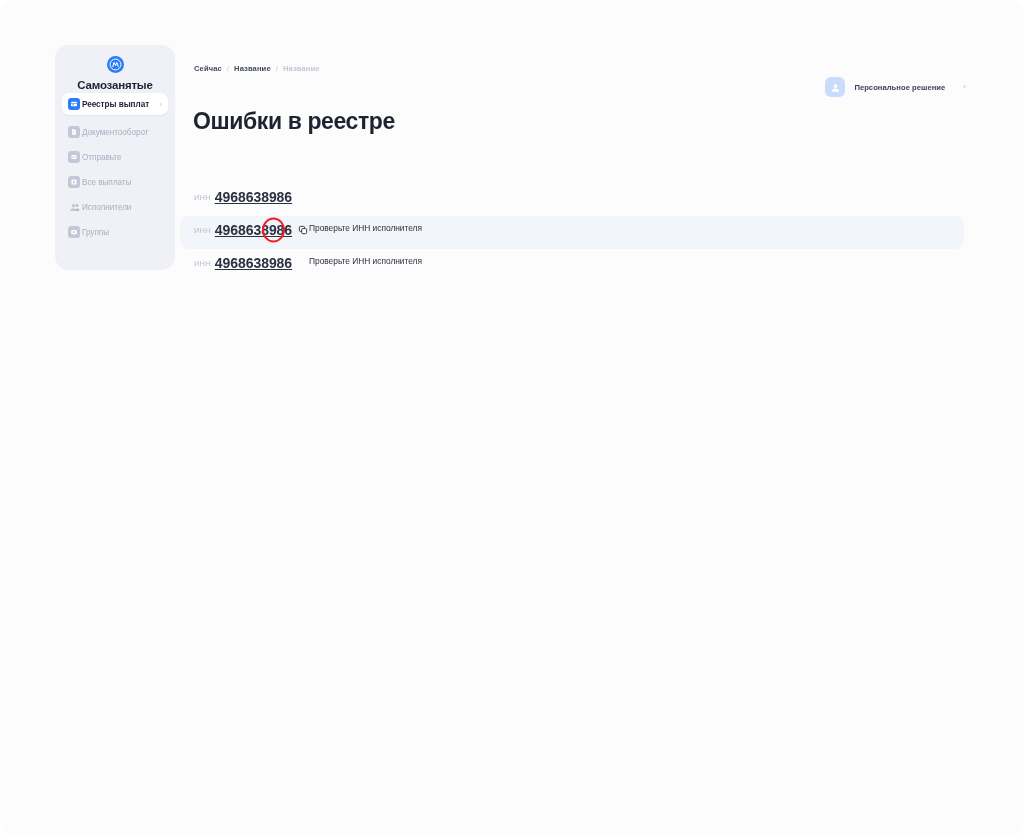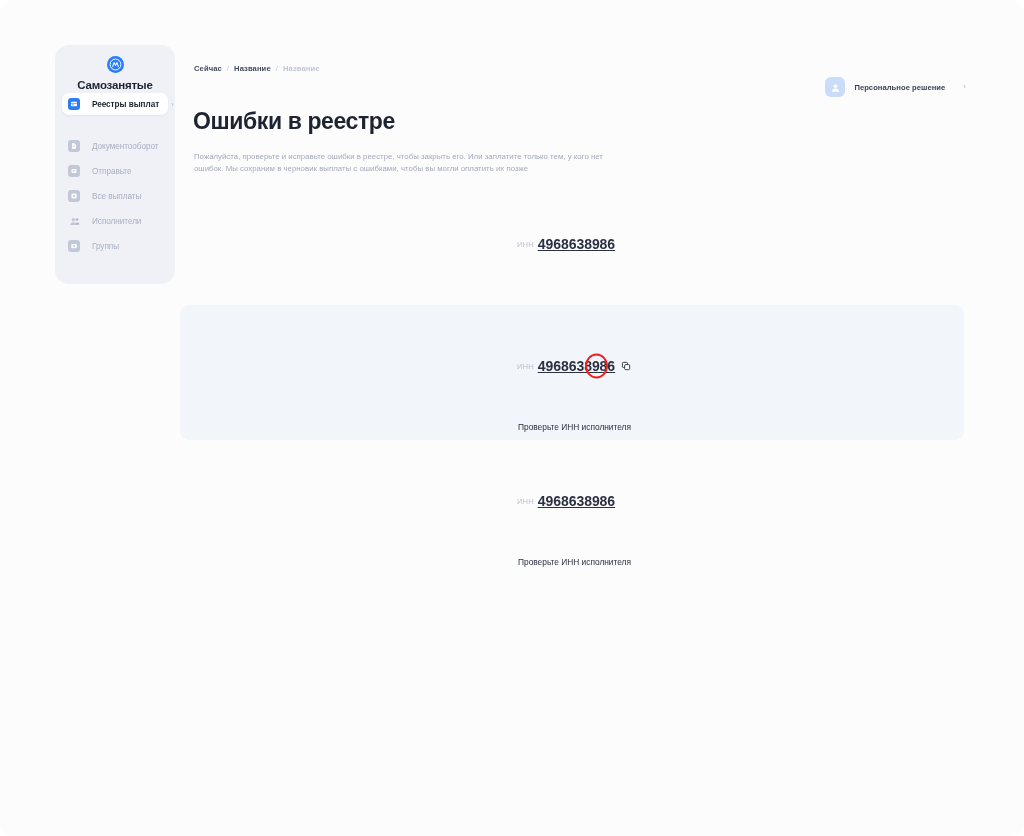--- a/index.html
+++ b/index.html
@@ -62,21 +62,21 @@
     letter-spacing: -0.2px;
     color: #1d2330;
     white-space: nowrap;
   }
 
   .nav { padding: 0 7px; }
 
   .nav-item {
     display: flex;
     align-items: center;
-    gap: 12px;
+    gap: 2px;
     height: 22px;
     padding: 0 6px;
     border-radius: 7px;
     margin-bottom: 3px;
     position: relative;
   }
   .nav-item.active {
     background: #ffffff;
     box-shadow: 0 1px 2px rgba(38,50,80,0.07);
   }
@@ -102,21 +102,21 @@
     color: #1d2330;
     font-weight: bold;
   }
   .nav-chevron {
     margin-left: auto;
     font-size: 7px;
     color: #b4bacb;
     line-height: 1;
   }
 
-  .nav-group { margin-top: 20px; }
+  .nav-group { margin-top: 6px; }
 
   
   .breadcrumb {
     position: absolute;
     left: 194px;
     top: 64px;
     display: flex;
     align-items: center;
     gap: 5px;
     font-size: 7.6px;
@@ -196,26 +196,25 @@
   
   .error-list {
     position: absolute;
     left: 180px;
     top: 183px;
     width: 784px;
   }
 
   .error-row {
     display: flex;
-    align-items: center;
+    align-items: flex-start;
     min-height: 33px;
     padding: 6px 14px;
     border-radius: 9px;
     position: relative;
-    flex-direction: column;
   }
   .error-row.highlighted { background: #f2f5fa; }
   .error-row + .error-row::before {
     content: "";
     position: absolute;
     left: 14px;
     right: 14px;
     top: 0;
     height: 1px;
     background: #eef0f5;
@@ -379,21 +378,20 @@
       <svg width="11" height="11" viewBox="0 0 16 16">
         <circle cx="8" cy="6" r="2.6" fill="#ffffff"></circle>
         <path d="M2.8 14c0-2.9 2.3-4.6 5.2-4.6s5.2 1.7 5.2 4.6z" fill="#ffffff"></path>
       </svg>
     </span>
     <span class="account-label">Персональное решение</span>
     <span class="account-chevron">›</span>
   </div>
 
   <h1 class="page-title">Ошибки в реестре</h1>
-  <p class="page-note">Пожалуйста, проверьте и исправьте ошибки в реестре, чтобы закрыть его. Или заплатите только тем, у кого нет ошибок. Мы сохраним в черновик выплаты с ошибками, чтобы вы могли оплатить их позже</p>
 
   <div class="error-list">
 
     <div class="error-row">
       <div class="inn-cell">
         <span class="inn-label">ИНН</span>
         <span class="inn-value">4968638986</span>
       </div>
     </div>
 

